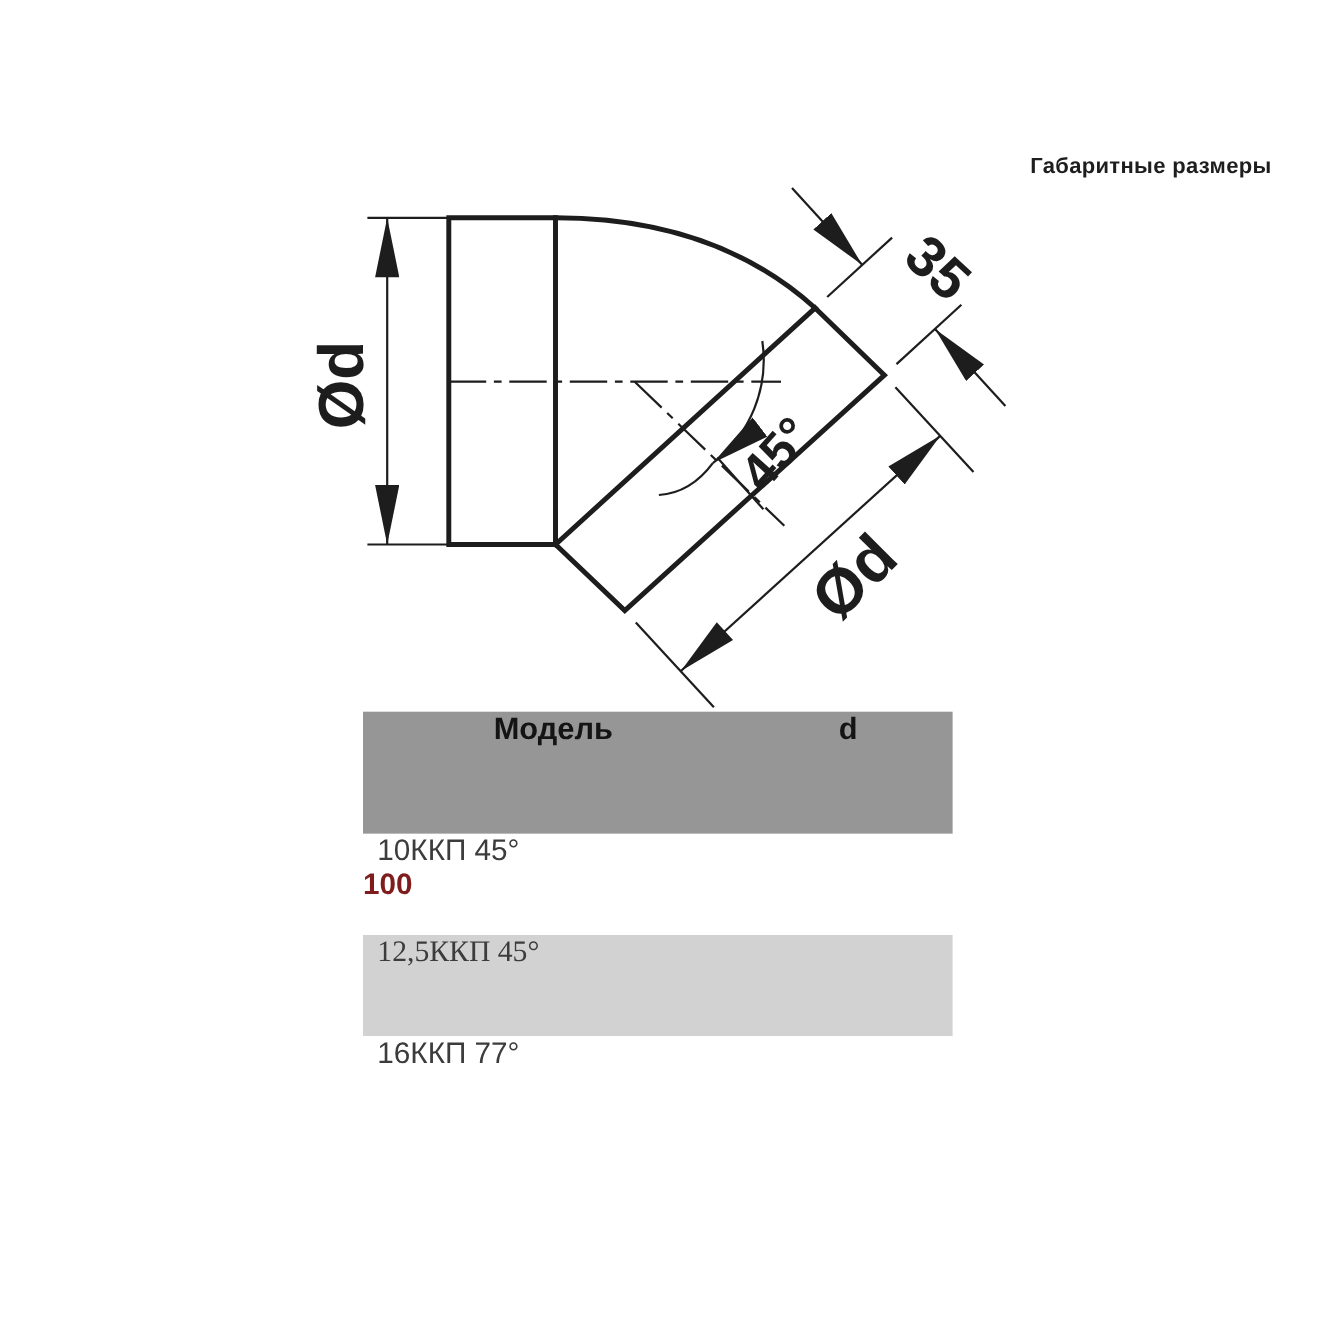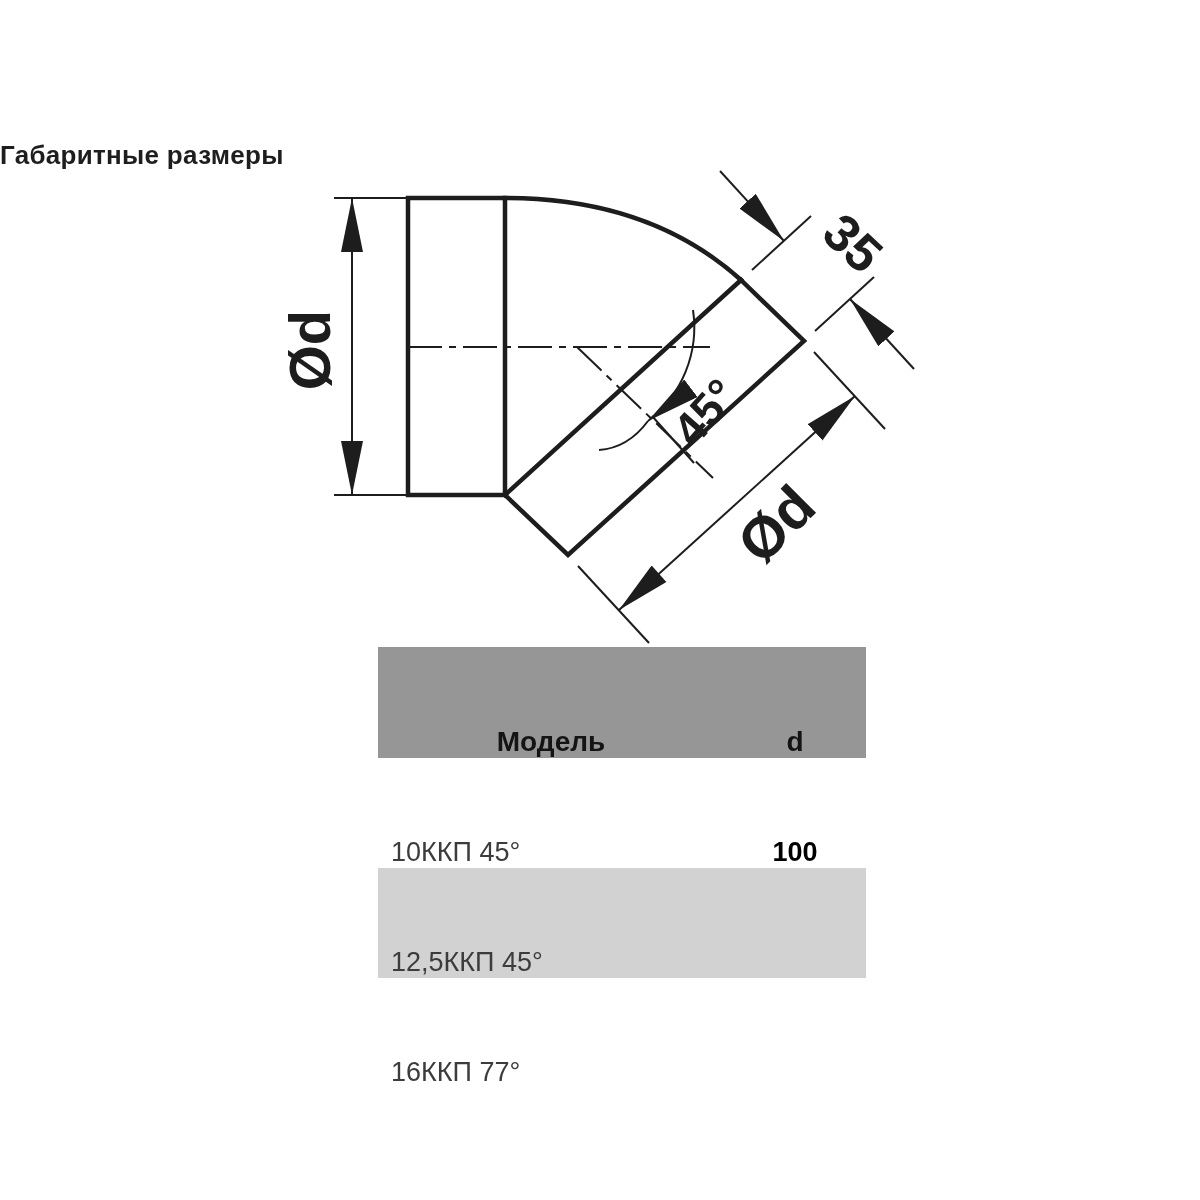--- a/index.html
+++ b/index.html
@@ -1,30 +1,30 @@
 <!DOCTYPE html>
 <html><head>
 <meta charset="utf-8">
 <style>
   html,body{margin:0;padding:0;background:#ffffff;}
   .page{position:relative;width:1200px;height:1200px;background:#ffffff;overflow:hidden;
         font-family:"Liberation Sans",sans-serif;}
-  .title{position:absolute;top:140px;left:0;width:1156px;text-align:left;
-         font-size:26px;font-weight:700;color:#1e1e1e;letter-spacing:.3px;}
+  .title{position:absolute;top:140px;left:0;width:1156px;text-align:right;
+         font-size:20px;font-weight:700;color:#1e1e1e;letter-spacing:.3px;}
   .drawing{position:absolute;top:0;left:0;}
   .drawing .lbl{font-family:"Liberation Sans",sans-serif;font-weight:700;fill:#1d1d1d;}
   .spec-table{position:absolute;left:330px;top:647px;width:536px;font-family:"Liberation Sans",sans-serif;}
-  .trow{display:flex;align-items:flex-end;margin-left:48px;}
+  .trow{display:flex;align-items:flex-start;}
   .thead{height:111px;background:#969696;}
-  .brow{height:110px;background:#ffffff;}
-  .brow.alt{background:#d2d2d2;}
+  .brow{height:92px;background:#ffffff;flex-direction:column;}
+  .brow.alt{background:#d2d2d2;font-family:Liberation Serif, serif;}
   .c-model-h{width:346px;text-align:center;font-size:28px;font-weight:700;color:#141414;}
   .c-d-h{flex:1;text-align:center;font-size:28px;font-weight:700;color:#141414;}
   .c-model{width:346px;padding-left:13px;box-sizing:border-box;font-size:27px;font-weight:400;color:#3c3c3c;}
-  .c-d{flex:1;text-align:center;font-size:27px;font-weight:700;color:#000000;}
+  .c-d{flex:1;text-align:center;font-size:27px;font-weight:700;color:#7f1d1d;}
 </style>
 </head>
 <body>
 
 <div class="page">
 
   <div class="title">Габаритные размеры</div>
 
   <svg class="drawing" width="1200" height="645" viewBox="0 0 1200 645" aria-hidden="true">
     <defs>

